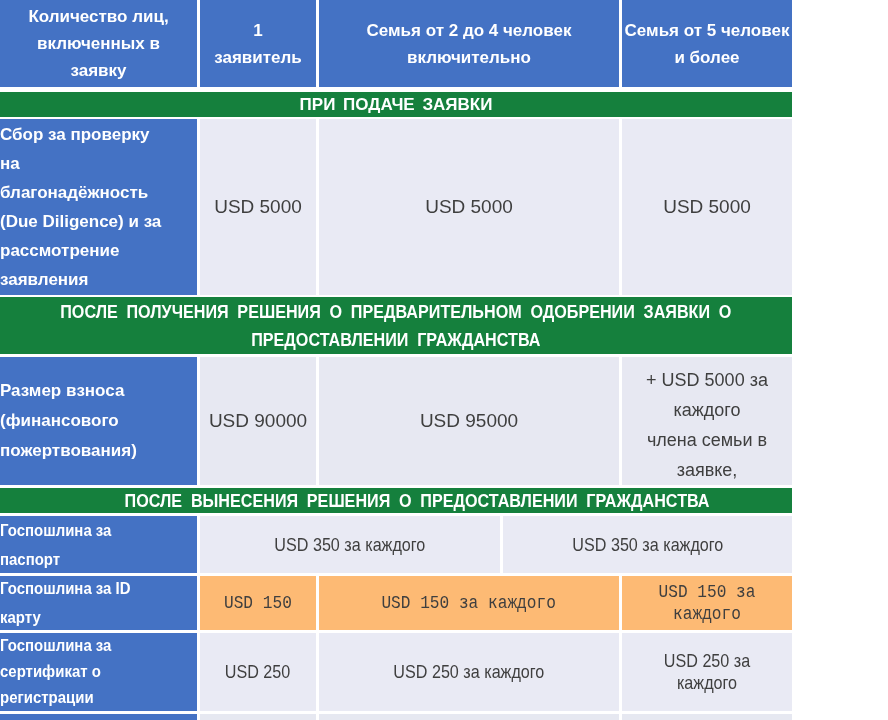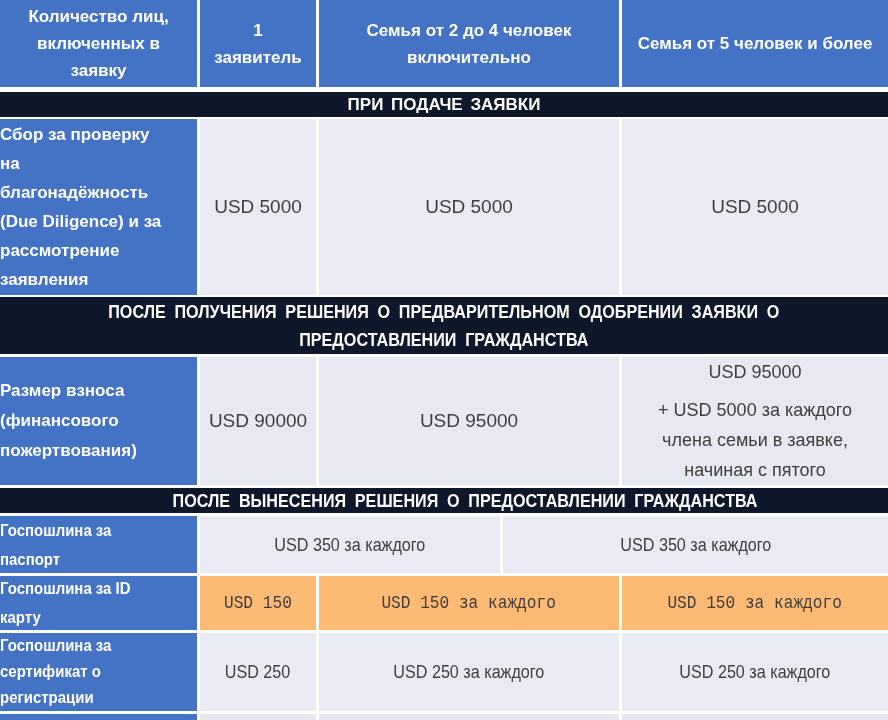--- a/index.html
+++ b/index.html
@@ -1,36 +1,36 @@
 <!DOCTYPE html>
 <html><head>
 <meta charset="utf-8">
 <style>
   html,body{margin:0;padding:0;background:#fff;}
-  #page{width:888px;height:720px;background:#fff;overflow:hidden;
+  #page{width:792px;height:720px;background:#fff;overflow:hidden;
         font-family:"Liberation Sans","DejaVu Sans",sans-serif;
         display:flex;flex-direction:column;}
   .trow{display:flex;gap:3px;flex:0 0 auto;}
   .spacer{flex:0 0 auto;background:#fff;}
   .cell{box-sizing:border-box;display:flex;align-items:center;justify-content:center;
         overflow:hidden;text-align:center;}
   .c1{flex:0 0 197px;}
   .c2{flex:0 0 116px;}
   .c3{flex:0 0 300px;}
   .c4{flex:1 1 auto;}
   .blue{background:#4472C4;color:#fff;}
   .light{background:#E9EAF4;color:#3F3F3F;}
   .light2{background:#E7E8F2;color:#3F3F3F;}
   .band{background:#fdba74;color:#3F3F3F;font-family:Liberation Mono, monospace;}
   .stub{background:#E6E8F1;}
   .hdr{font-weight:bold;font-size:17px;line-height:27px;white-space:pre-line;}
   .label{justify-content:flex-start;text-align:left;font-weight:bold;font-size:17px;
          line-height:29px;padding-left:0;white-space:pre-line;}
   .val{font-size:19px;}
-  .section{background:#0f172a;color:#fff;font-weight:bold;font-size:17px;
+  .section{background:#15803d;color:#fff;font-weight:bold;font-size:17px;
            display:flex;align-items:center;justify-content:center;text-align:center;
            white-space:pre-line;word-spacing:3px;}
   .narrow{display:inline-block;transform:scaleX(0.85);transform-origin:center center;white-space:pre-line;}
   .narrowL{display:inline-block;transform:scaleX(0.88);transform-origin:left center;white-space:pre-line;}
   .sec23{font-size:19px;line-height:28px;word-spacing:5px;text-align:center;}
   .lh26{line-height:26px;}
   .lh30{line-height:30px;}
   .col4big{flex-direction:column;font-size:18px;line-height:30px;white-space:pre-line;}
   .col4big .part2{margin-top:8px;}
 </style>

